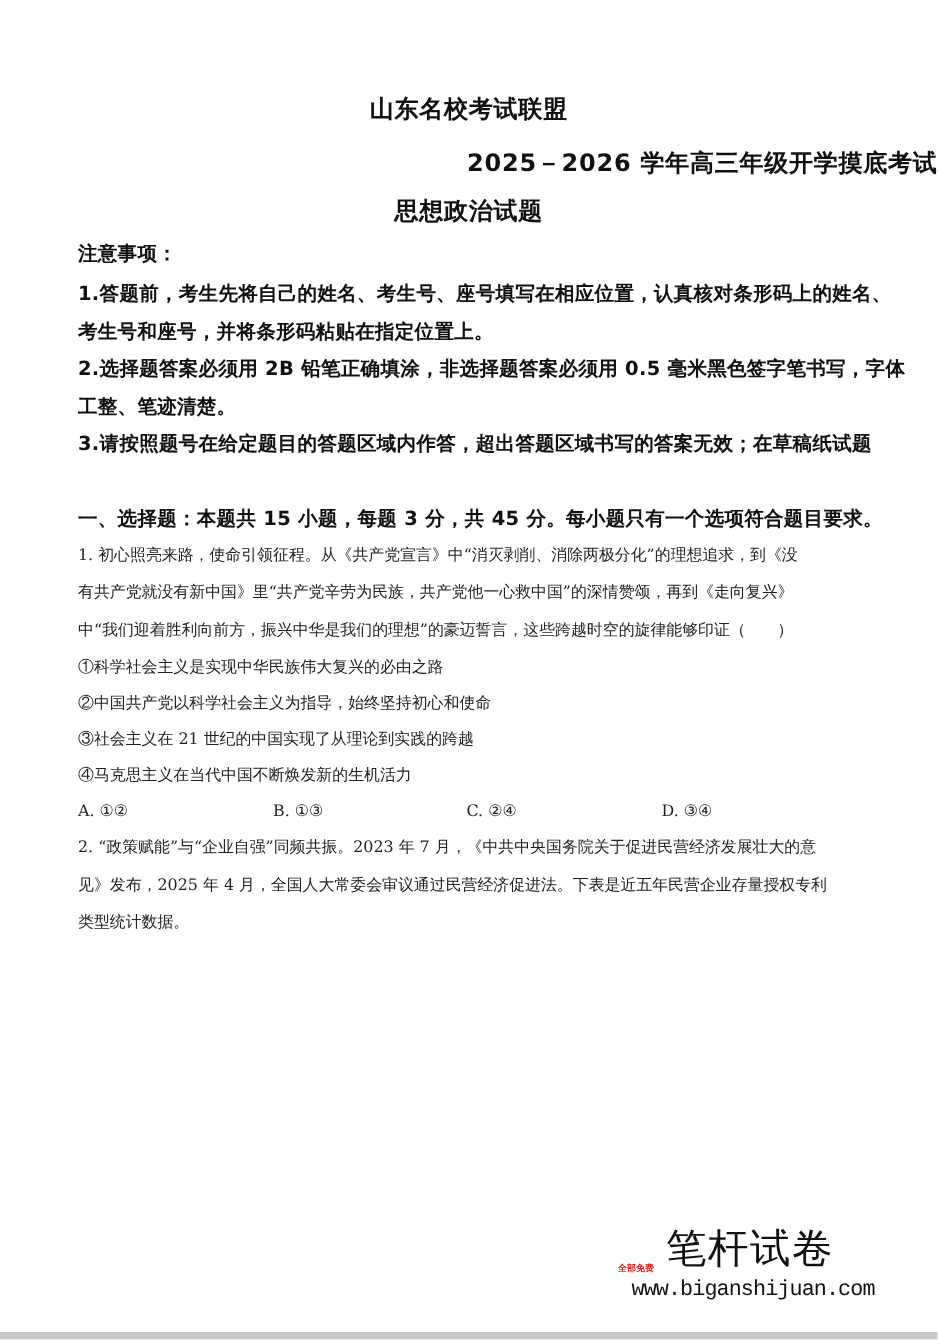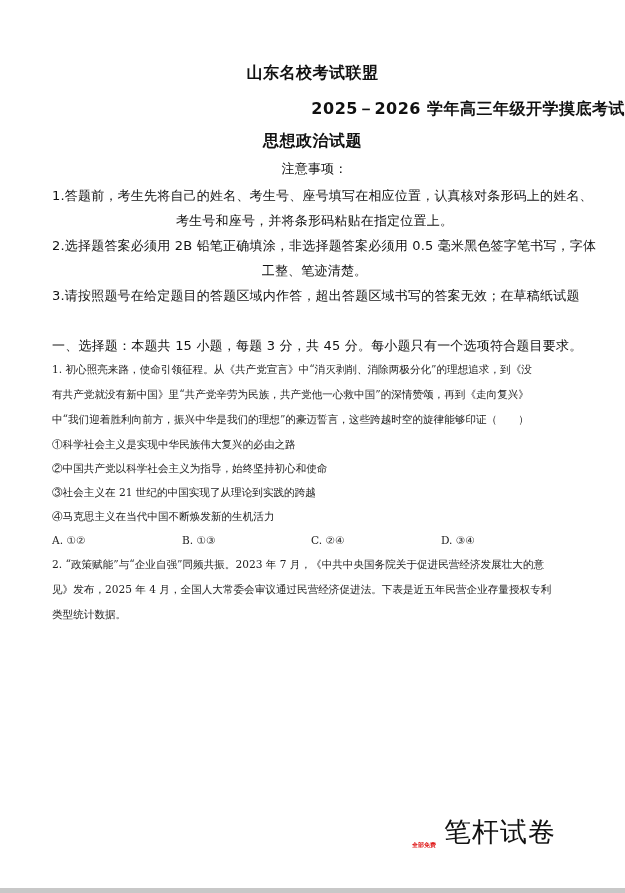--- a/index.html
+++ b/index.html
@@ -7,21 +7,21 @@
     body { position: relative; font-family: "DejaVu Serif", "Liberation Serif", serif; color: #111; }
 
     .page { position: absolute; left: 0; top: 0; width: 625px; height: 888px; background: #fff; }
     .bottom-strip { position: absolute; left: 0; top: 888px; width: 625px; height: 5px; background: #c8c8c8; }
 
     .title { position: absolute; left: 0; width: 625px; text-align: center; font-weight: bold; font-size: 16px; letter-spacing: 0.5px; font-family: "DejaVu Sans", "Liberation Sans", sans-serif; }
     .title.t1 { top: 63px; }
     .title.t2 { top: 99px; text-align: right; }
     .title.t3 { top: 131px; }
 
-    .bold-line { position: absolute; left: 52px; width: 525px; font-weight: normal; font-size: 13px; font-family: "DejaVu Sans", "Liberation Sans", sans-serif; white-space: nowrap; letter-spacing: 0.2px; text-align: center; }
+    .bold-line { position: absolute; left: 52px; width: 525px; font-weight: bold; font-size: 13px; font-family: "DejaVu Sans", "Liberation Sans", sans-serif; white-space: nowrap; letter-spacing: 0.2px; }
 
     .q-line { position: absolute; left: 52px; width: 525px; font-size: 10.6px; color: #222; white-space: nowrap; font-family: "DejaVu Serif", "Liberation Serif", serif; }
 
     .opt { position: absolute; top: 534px; font-size: 10.6px; color: #222; font-family: "DejaVu Serif", "Liberation Serif", serif; }
 
     .wm { position: absolute; left: 410px; top: 814px; width: 170px; height: 60px; }
     .wm-cn { position: absolute; left: 34px; top: 0px; font-size: 27px; font-weight: normal; color: #111; font-family: "DejaVu Sans", "Liberation Sans", sans-serif; letter-spacing: 1px; }
     .wm-free { position: absolute; left: 2px; top: 27px; font-size: 6px; color: #e02020; font-weight: bold; font-family: "DejaVu Sans", "Liberation Sans", sans-serif; }
     .wm-url { position: absolute; left: 11px; top: 38px; font-size: 14.5px; color: #111; font-family: "Liberation Mono", "DejaVu Sans Mono", monospace; letter-spacing: -0.6px; }
   </style>
@@ -61,16 +61,17 @@
 
   <div>
     <div class="q-line" style="top:558px;">2. “政策赋能”与“企业自强”同频共振。2023 年 7 月，《中共中央国务院关于促进民营经济发展壮大的意</div>
     <div class="q-line" style="top:583px;">见》发布，2025 年 4 月，全国人大常委会审议通过民营经济促进法。下表是近五年民营企业存量授权专利</div>
     <div class="q-line" style="top:608px;">类型统计数据。</div>
   </div>
 
   <div class="wm">
     <div class="wm-cn">笔杆试卷</div>
     <div class="wm-free">全部免费</div>
+    <div class="wm-url">www.biganshijuan.com</div>
   </div>
 </div>
 
 <div class="bottom-strip"></div>
 
 </body></html>

